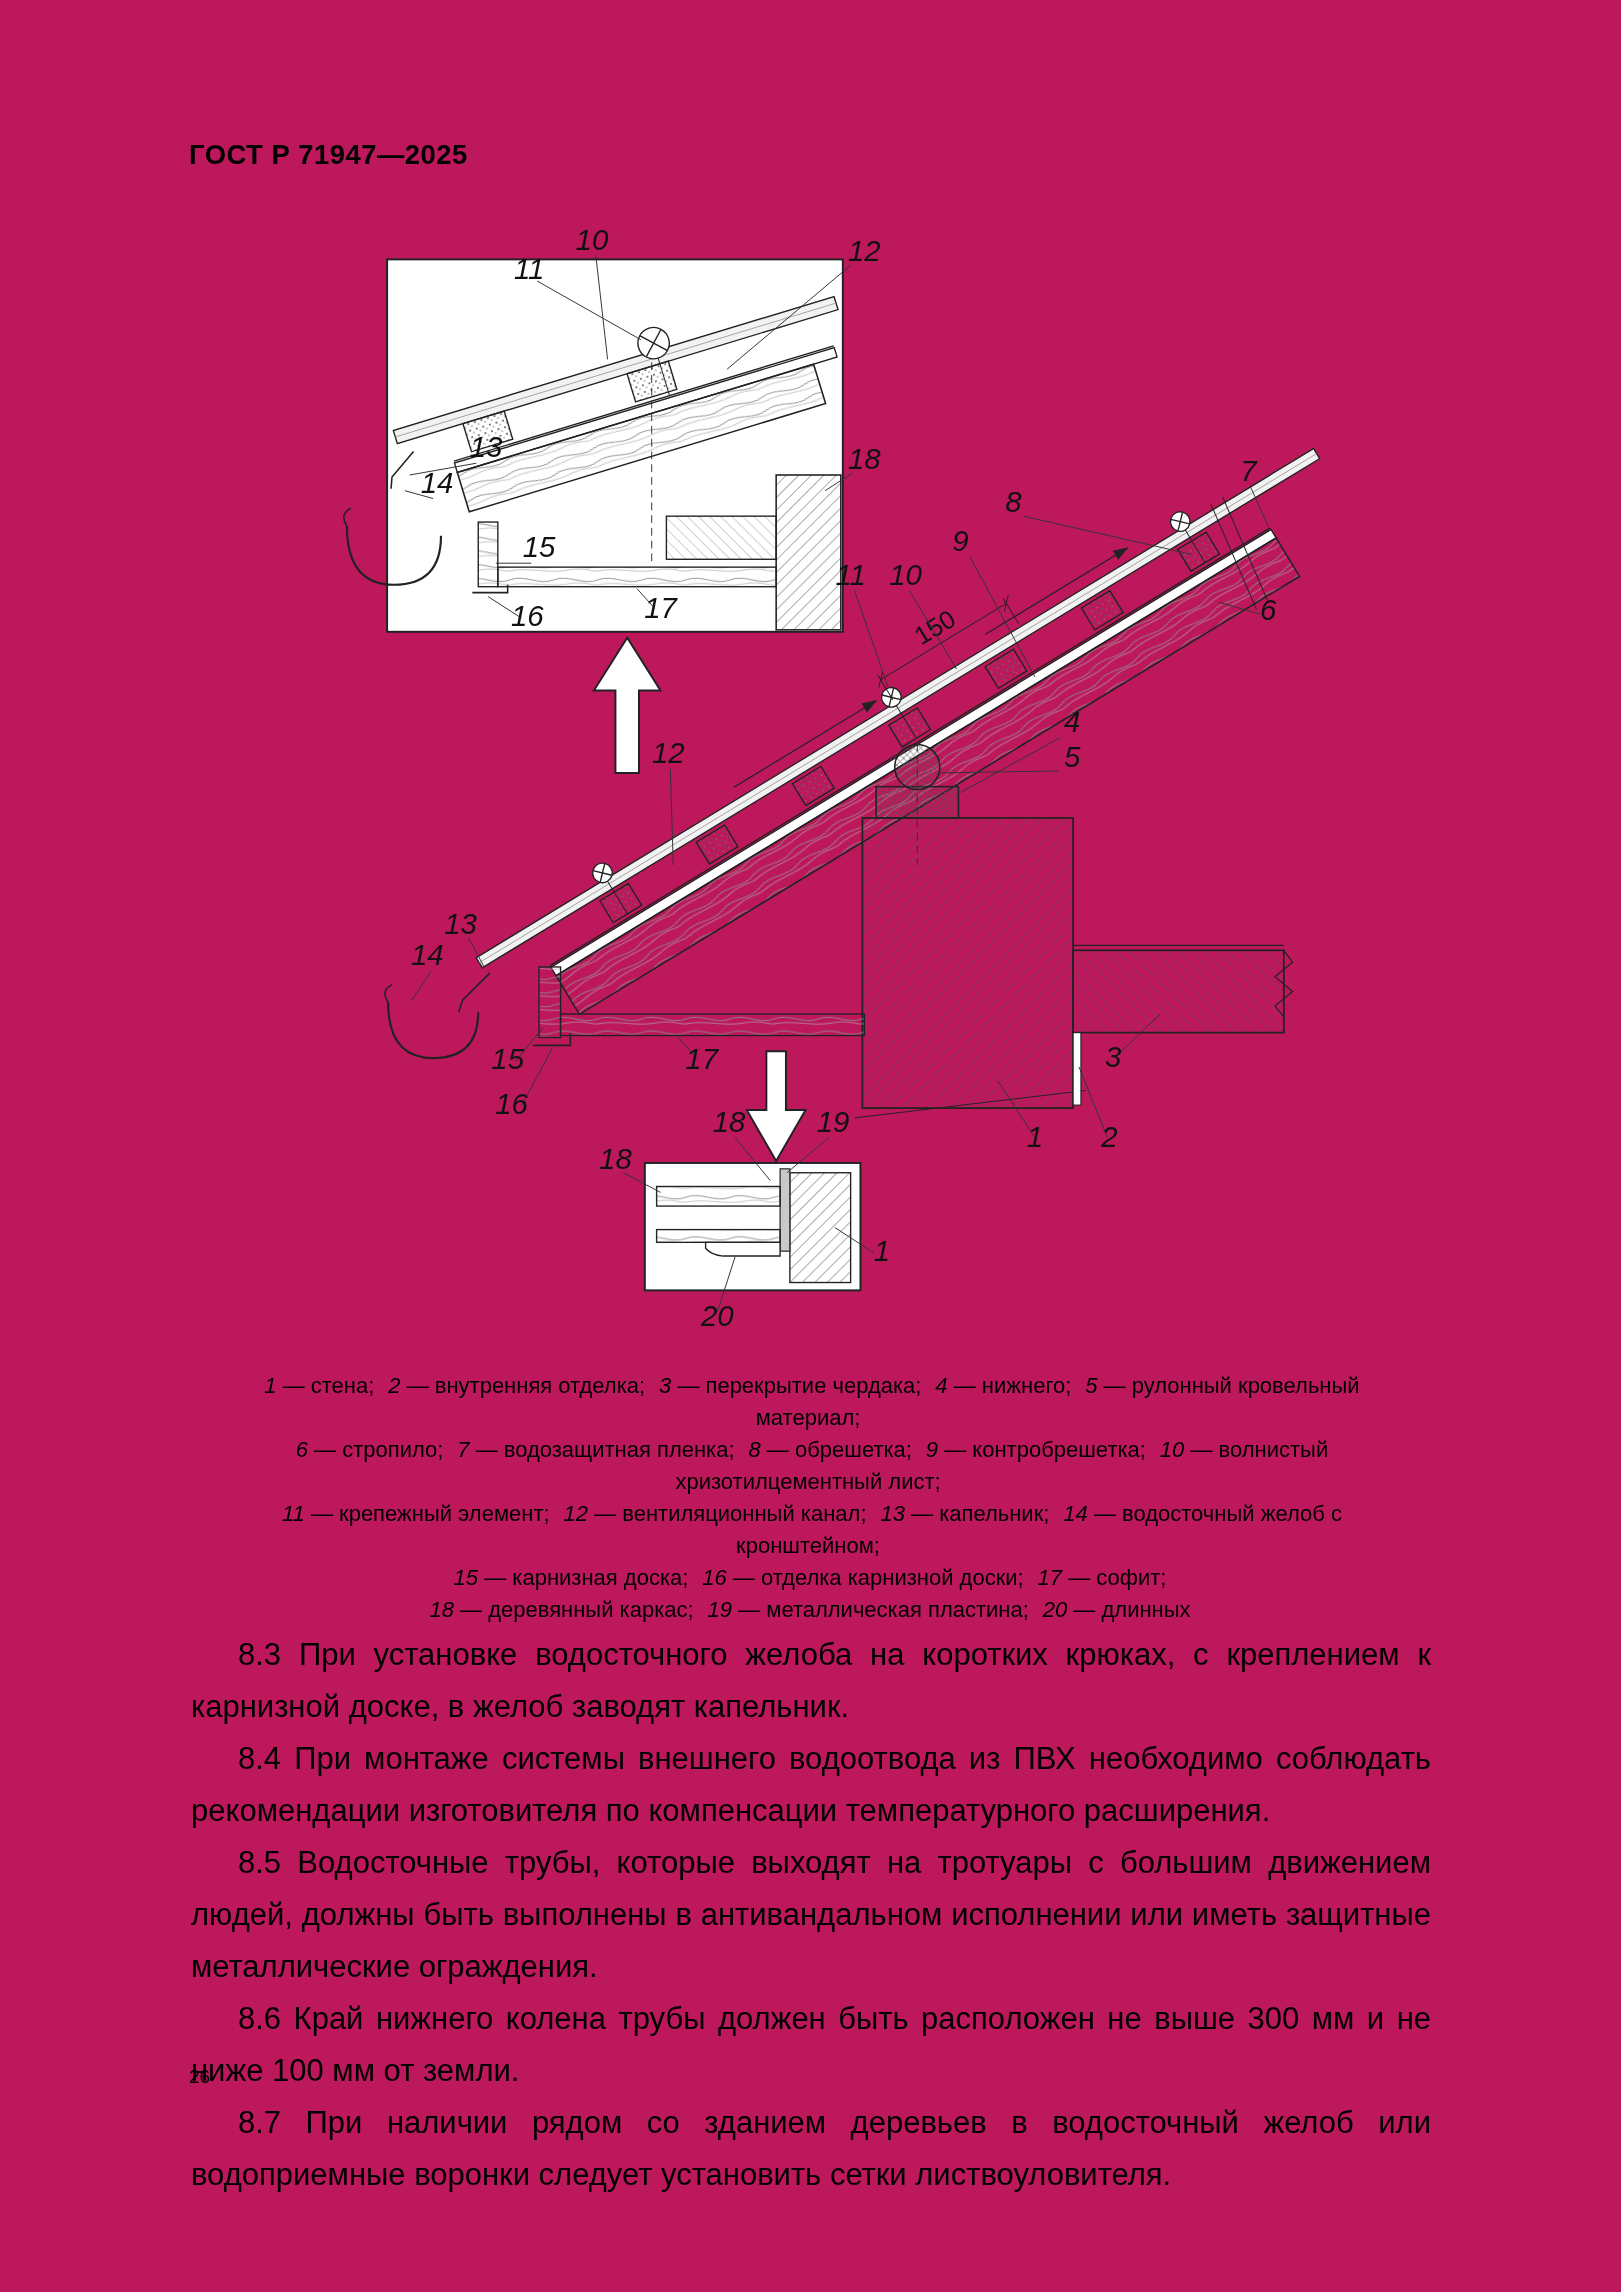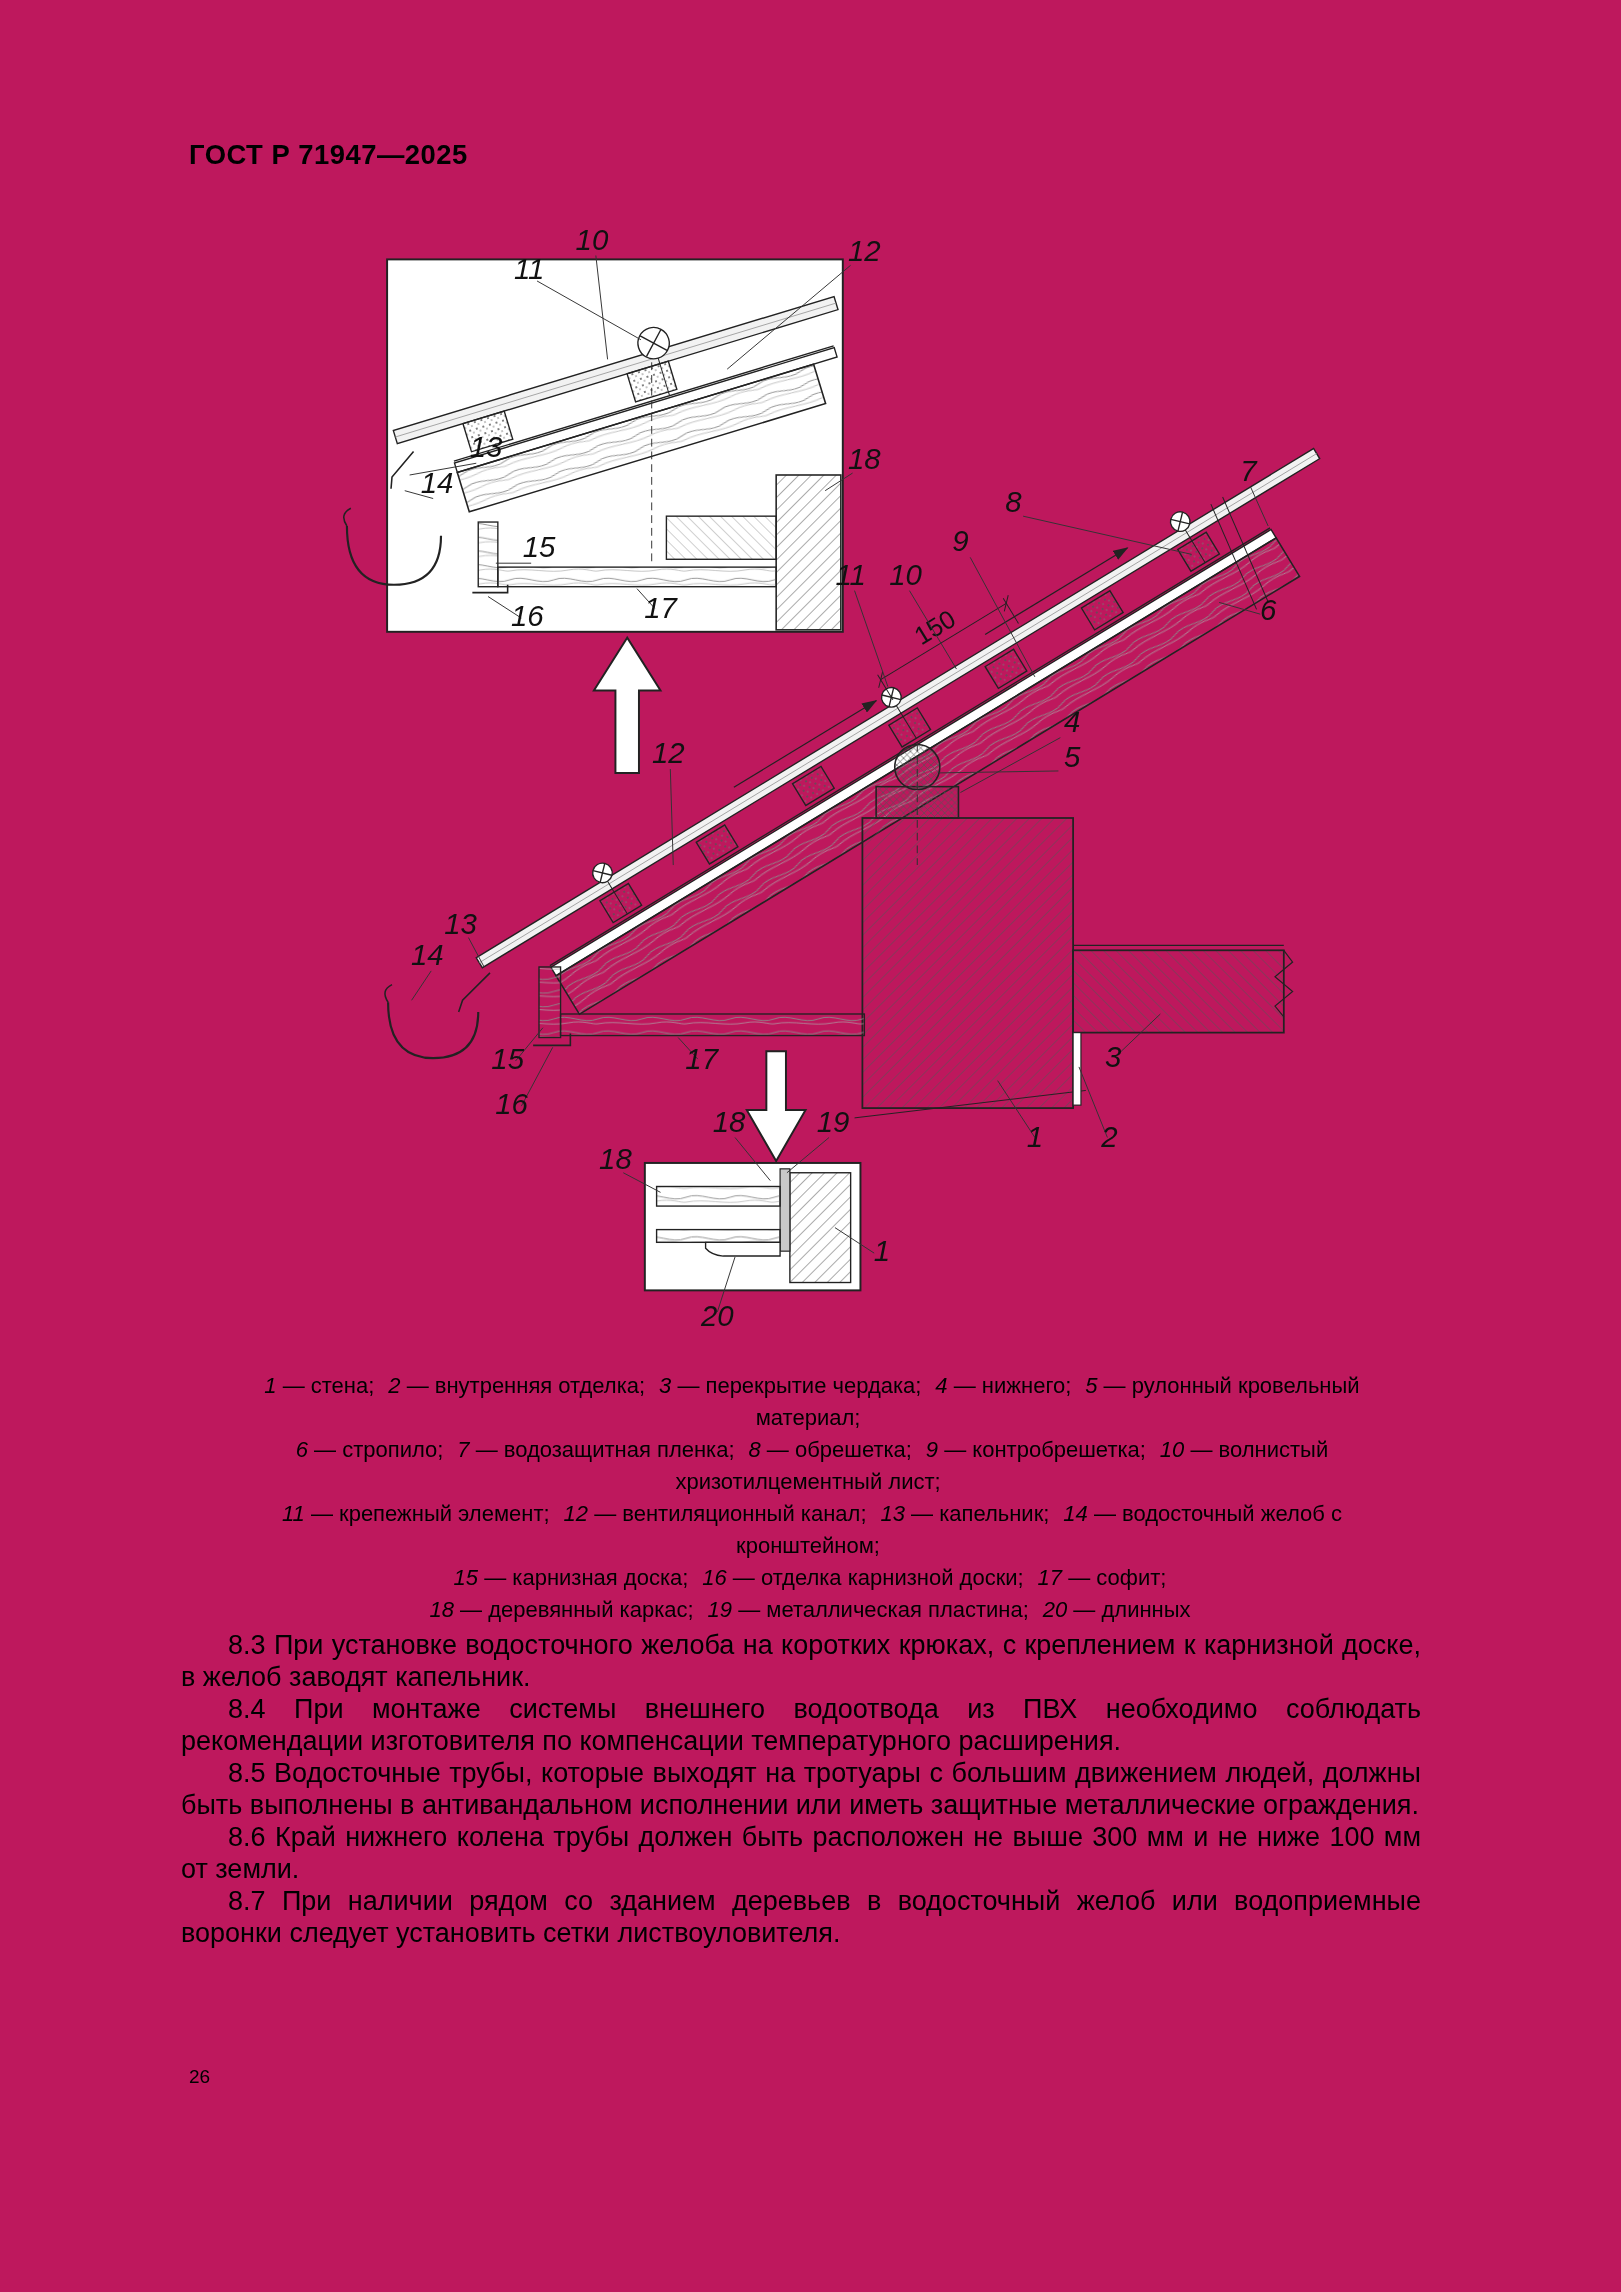--- a/index.html
+++ b/index.html
@@ -23,22 +23,22 @@
   }
   .legend .li{white-space:normal;}
   .legend .li i{font-style:italic;}
   .legend .li .lt{font-style:normal;}
   .legend .li{margin:0 3.9px 0 3.9px;}
   .caption{
     position:absolute;left:222px;top:1541px;width:1176px;
     text-align:center;font-size:24.5px;line-height:35px;
   }
   .body-text{
-    position:absolute;left:181px;top:1629px;width:1240px;
-    font-size:27px;line-height:32px;text-align:justify;
+    position:absolute;left:191px;top:1629px;width:1240px;
+    font-size:31px;line-height:52px;text-align:justify;
   }
   .body-text p{margin:0;text-indent:47px;}
   .page-number{
     position:absolute;left:189px;top:2066px;font-size:19px;
   }
 </style>
 </head>
 <body>
 
 <div class="page">

